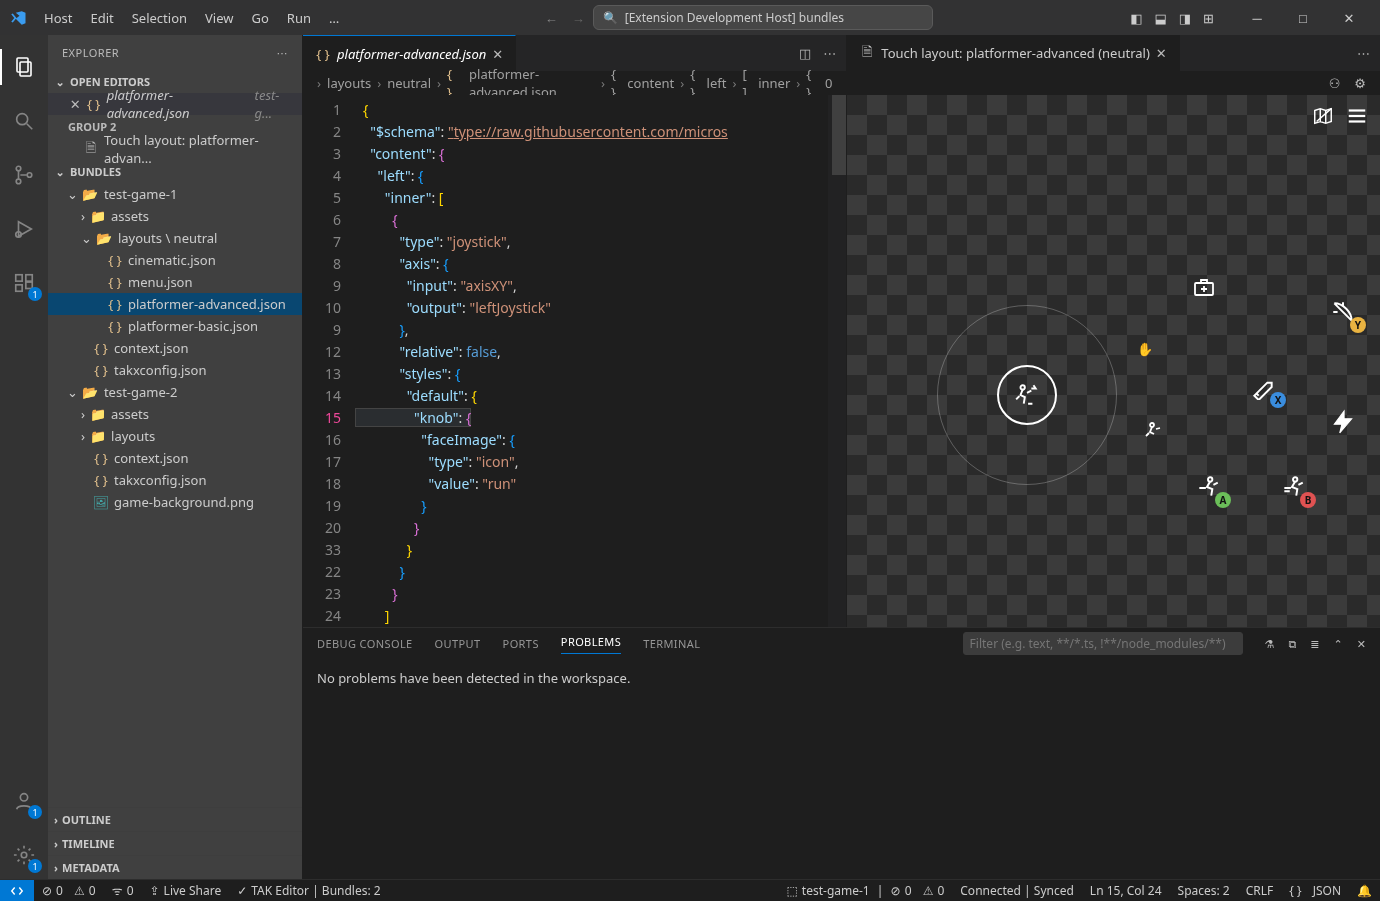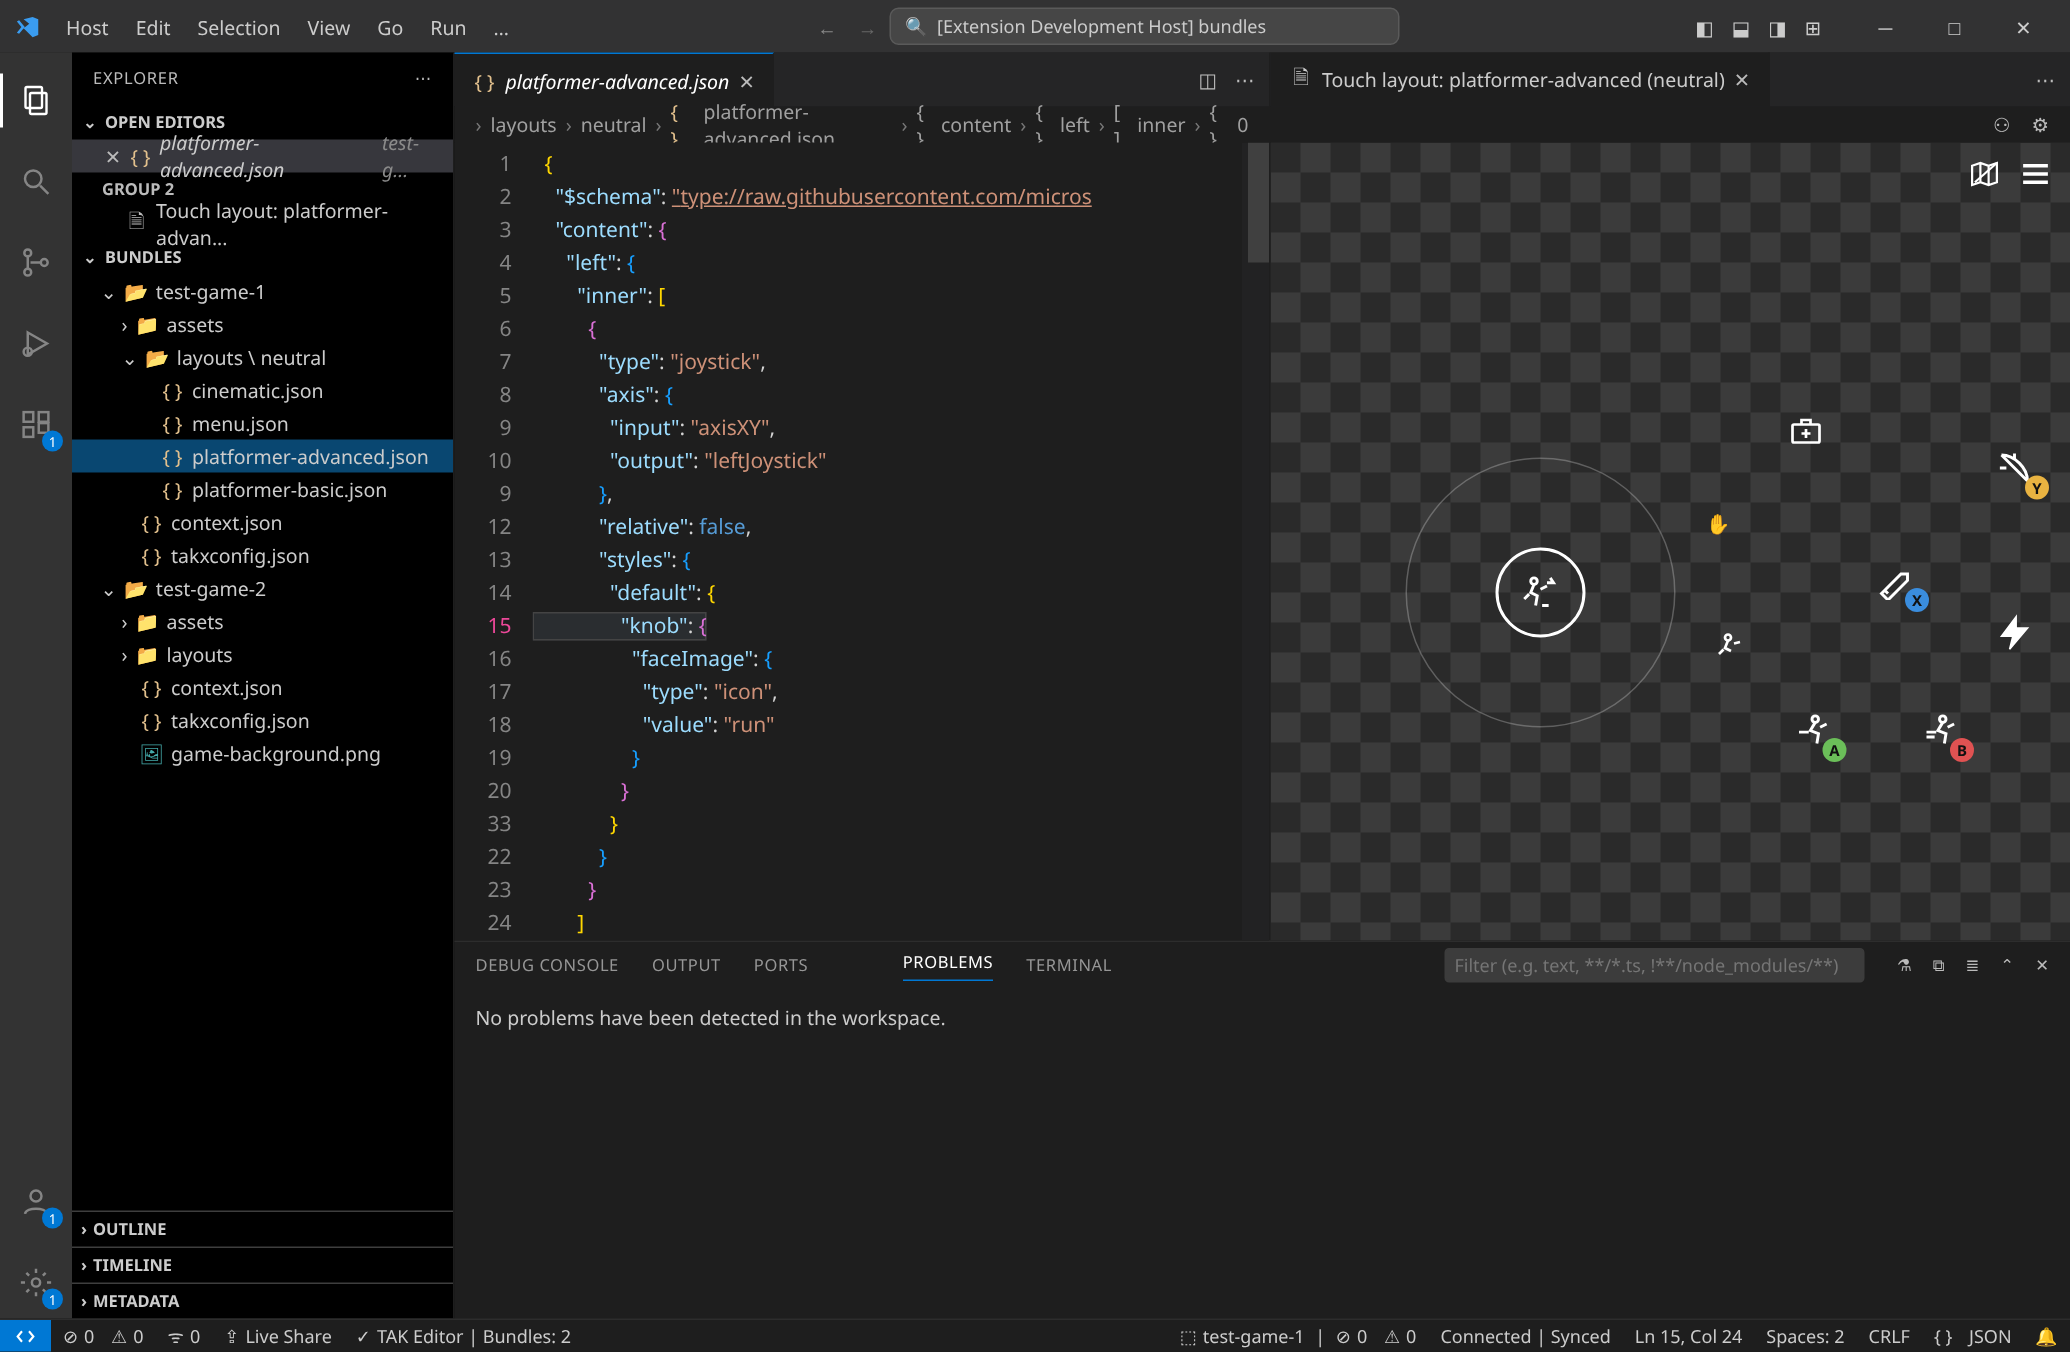--- a/index.html
+++ b/index.html
@@ -16,21 +16,21 @@
 .winctl div{width:46px;height:35px;display:flex;align-items:center;justify-content:center;}
 
 .body-row{flex:1;display:flex;min-height:0;}
 .actbar{width:48px;background:#333333;display:flex;flex-direction:column;align-items:center;padding-top:8px;gap:6px;}
 .actbar .ic{width:48px;height:48px;display:flex;align-items:center;justify-content:center;color:#858585;position:relative;}
 .actbar .ic.active{color:#fff;}
 .actbar .ic.active::before{content:'';position:absolute;left:0;top:6px;bottom:6px;width:2px;background:#fff;}
 .actbar .spacer{flex:1;}
 .badge{position:absolute;bottom:6px;right:6px;background:#0078d4;color:#fff;border-radius:8px;font-size:9px;min-width:14px;height:14px;display:flex;align-items:center;justify-content:center;padding:0 3px;}
 
-.sidebar{width:255px;background:#000000;display:flex;flex-direction:column;border-right:1px solid #1e1e1e;}
+.sidebar{width:255px;background:#404040;display:flex;flex-direction:column;border-right:1px solid #1e1e1e;}
 .sb-title{height:35px;display:flex;align-items:center;padding:0 14px;font-size:11px;letter-spacing:.5px;color:#bbb;justify-content:space-between;}
 .sb-sec{padding:4px 6px;font-size:11px;font-weight:700;display:flex;align-items:center;gap:4px;cursor:pointer;}
 .sb-sec .chev{width:12px;text-align:center;}
 .grouplbl{font-size:11px;font-weight:700;padding:4px 20px;color:#bbb;}
 .tree-row{display:flex;align-items:center;height:22px;padding-right:8px;cursor:pointer;gap:5px;}
 .tree-row.sel{background:#094771;}
 .tree-row.sel2{background:#37373d;}
 .ind{display:inline-block;}
 .ficon{width:16px;height:16px;display:flex;align-items:center;justify-content:center;flex-shrink:0;}
 .fileicon-json{color:#e2c08d;}
@@ -81,21 +81,21 @@
 .tbtn{position:relative;display:flex;align-items:center;justify-content:center;width:34px;height:34px;color:#fff;}
 .tbtn .pill{position:absolute;right:-6px;bottom:-4px;width:16px;height:16px;border-radius:50%;font-size:10px;font-weight:700;display:flex;align-items:center;justify-content:center;color:#111;}
 .pill.A{background:#6bbf59;}
 .pill.B{background:#e05252;}
 .pill.X{background:#3a8dde;}
 .pill.Y{background:#e9b341;}
 
 .panel{height:270px;background:#1e1e1e;display:flex;flex-direction:column;}
 .panel-tabs{height:32px;display:flex;align-items:center;padding:0 14px;gap:22px;font-size:11px;color:#969696;border-top:1px solid #2d2d2d;}
 .panel-tabs .pt{cursor:pointer;letter-spacing:.4px;}
-.panel-tabs .pt.active{color:#fff;border-bottom:1px solid #0078d4;padding-bottom:4px;margin-left:41px;}
+.panel-tabs .pt.active{color:#fff;border-bottom:1px solid #0078d4;padding-bottom:4px;}
 .panel-tabs .sp{flex:1;}
 .panel-filter{background:#3c3c3c;border:1px solid #3c3c3c;border-radius:3px;padding:2px 6px;width:280px;color:#8a8a8a;font-size:12px;}
 .panel-acts{display:flex;gap:14px;color:#bbb;}
 .panel-body{padding:10px 14px;color:#ccc;font-size:13px;}
 
 .statusbar{height:22px;background:#007acc;color:#fff;display:flex;align-items:center;font-size:12px;}
 .statusbar .remote{background:#0063a6;height:22px;width:34px;display:flex;align-items:center;justify-content:center;}
 .statusbar .cell{padding:0 8px;display:flex;align-items:center;gap:4px;}
 .statusbar .sp{flex:1;}
 .statusbar{background:#1e1e1e;color:#ccc;border-top:1px solid #2d2d2d;}

